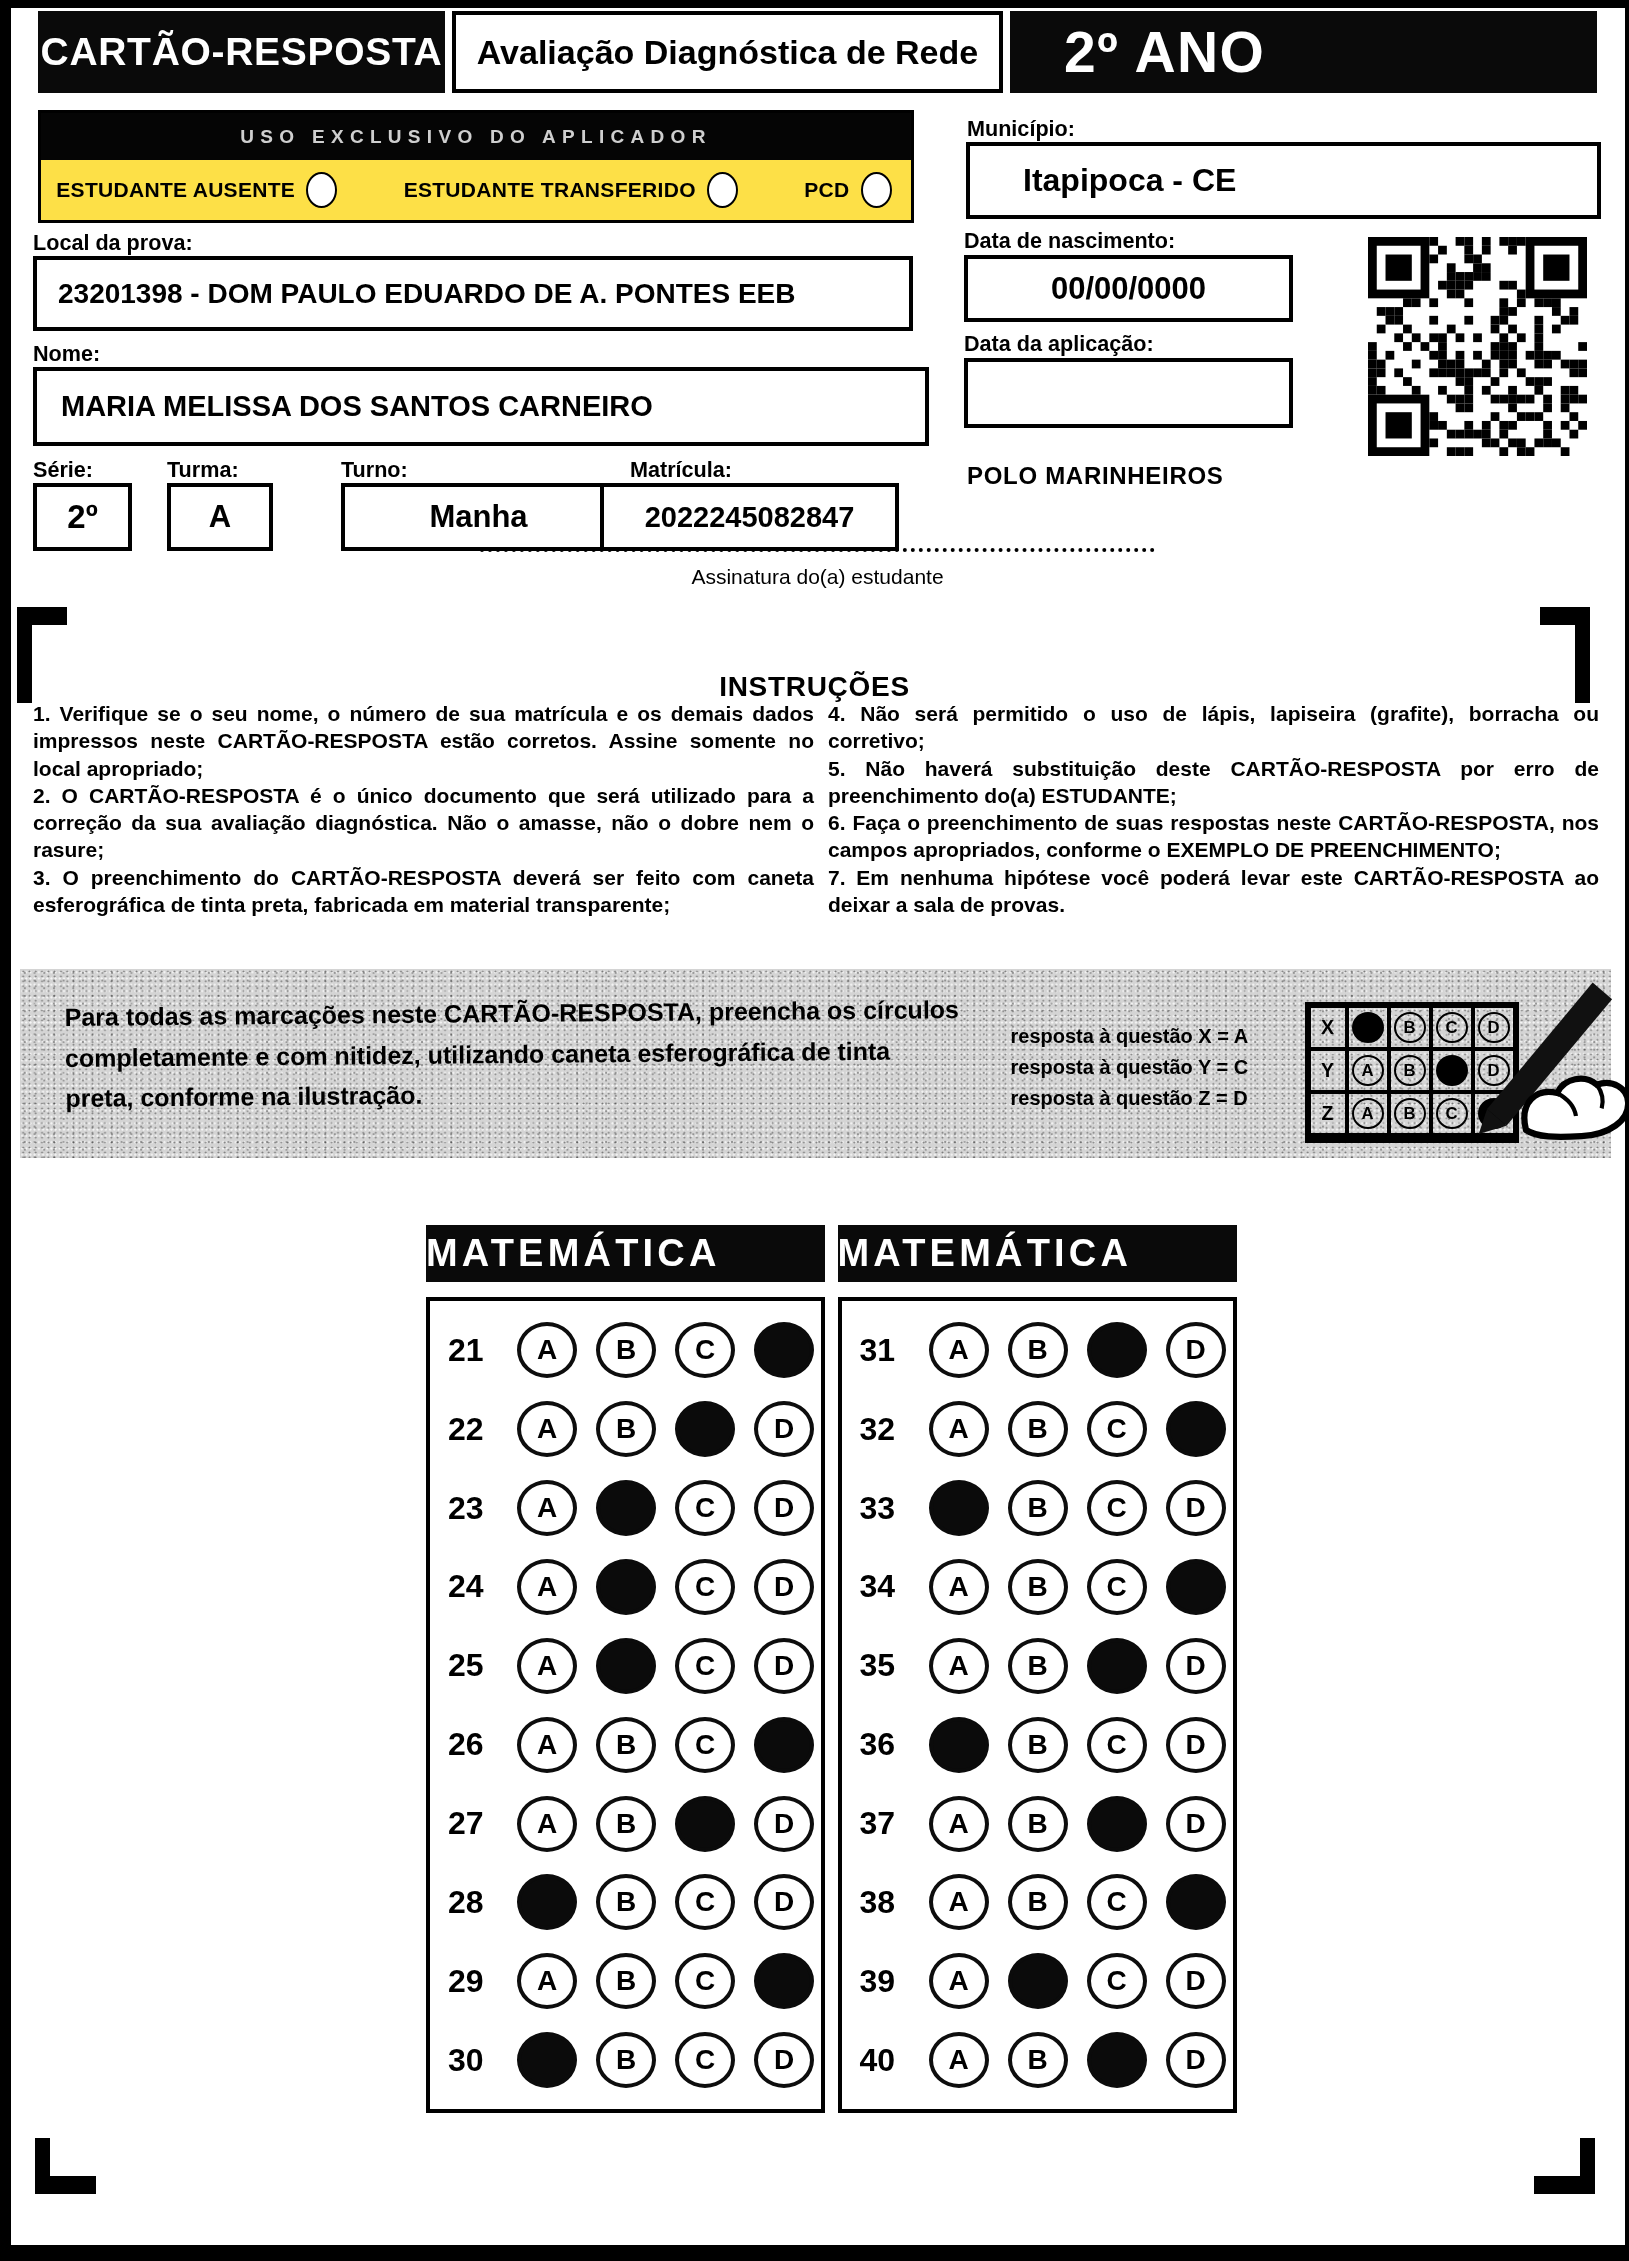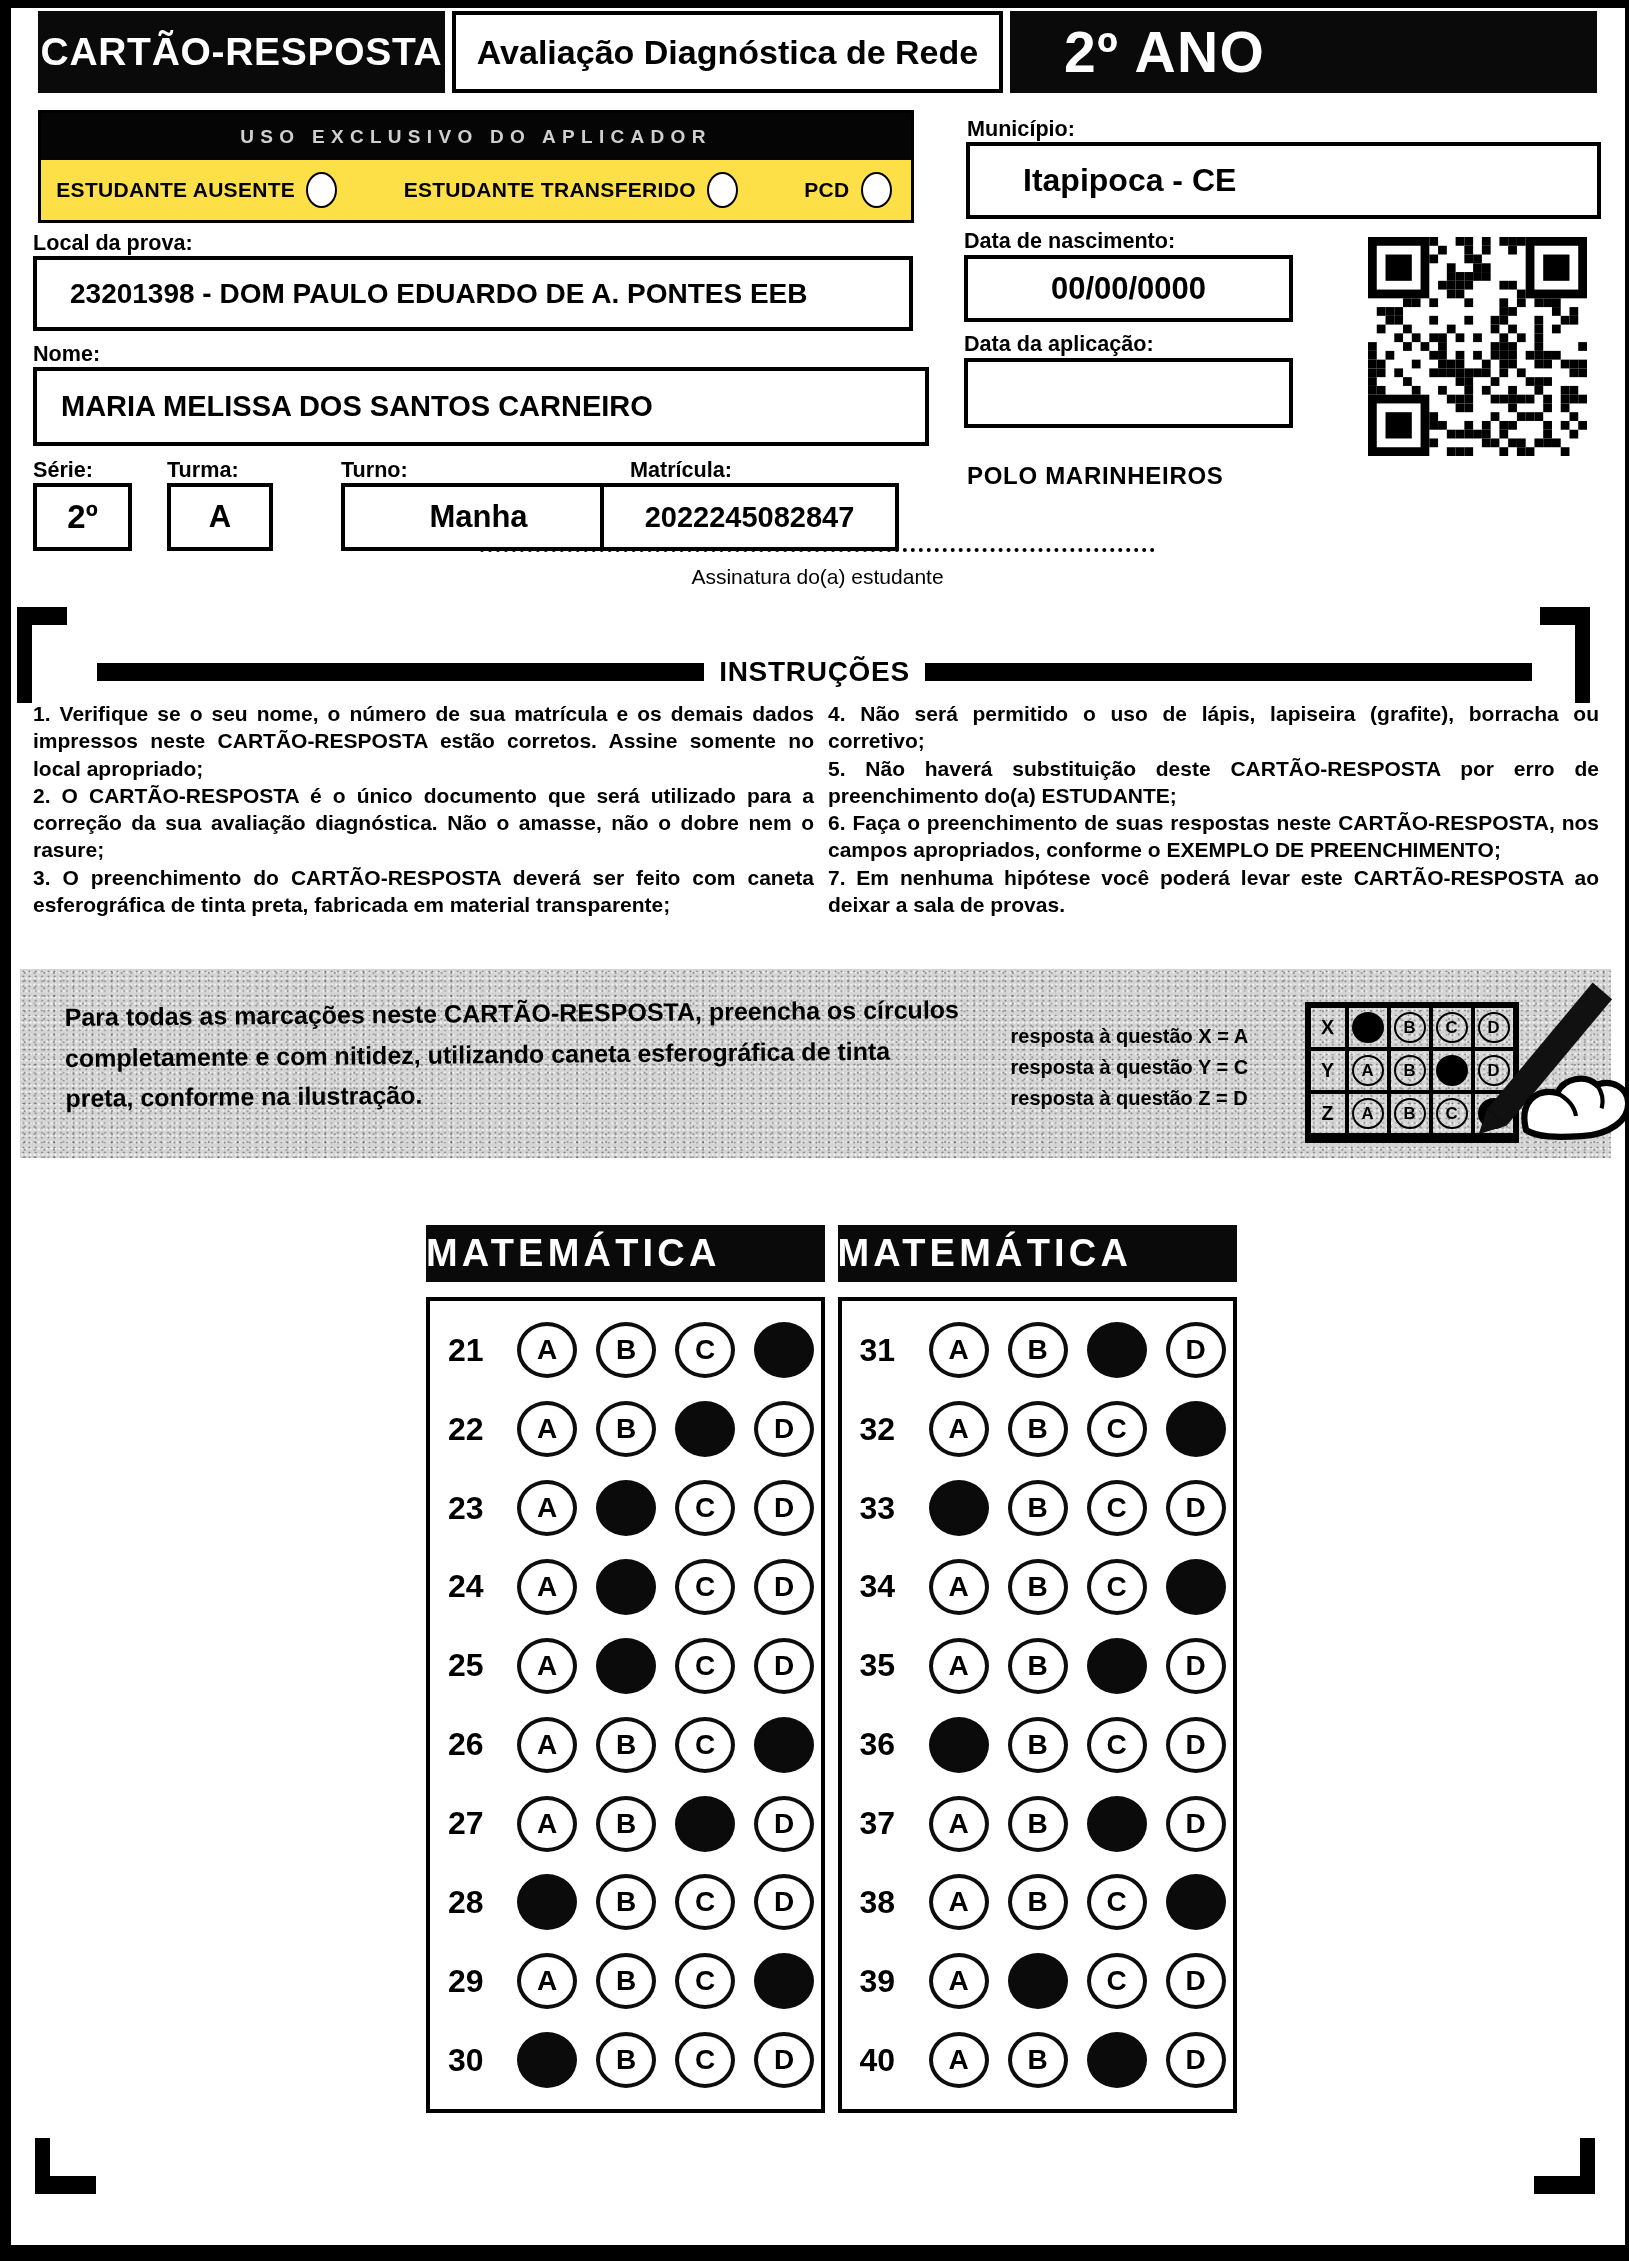--- a/index.html
+++ b/index.html
@@ -23,21 +23,21 @@
   .apl-bar span { color:#e5e5e5; font-size:19px; font-weight:bold; letter-spacing:6.3px; opacity:.9; }
   .apl-row { height:60px; background:#fde047; display:flex; align-items:center; justify-content:space-between; padding:0 19.5px 0 15.3px; }
   .opt-group { display:flex; align-items:center; gap:11px; }
   .opt-label { font-size:21px; font-weight:bold; letter-spacing:0.3px; }
   .opt-circle { width:31px; height:36px; border:2.8px solid #000; border-radius:50%; background:#fff; }
 
   
   .fld-label { position:absolute; font-size:21.6px; font-weight:bold; }
   .fld-box { position:absolute; border:4.9px solid #000; background:#fff; display:flex; align-items:center; font-weight:bold; }
 
-  .box-local { left:33px; top:256px; width:880px; height:75px; font-size:28px; padding-left:33px; }
+  .box-local { left:33px; top:256px; width:880px; height:75px; font-size:28px; padding-left:21px; }
   .box-nome  { left:33px; top:367px; width:896px; height:79px; font-size:29px; padding-left:24px; }
 
   .box-serie     { left:33px;  top:483px; width:99px; height:68px; justify-content:center; font-size:33px; }
   .box-turma     { left:167px; top:483px; width:106px; height:68px; justify-content:center; font-size:31px; }
   .box-turno     { left:341px; top:483px; width:275px; height:68px; justify-content:center; font-size:31px;text-align:right; }
   .box-matricula { left:600px; top:483px; width:299px; height:68px; justify-content:center; font-size:29px; }
 
   .box-municipio  { left:966px; top:142px; width:635px; height:77px; font-size:32px; padding-left:53px; }
   .box-nascimento { left:964px; top:255px; width:329px; height:67px;  justify-content:center; font-size:31px; }
   .box-aplicacao  { left:964px; top:358px; width:329px; height:70px; }
@@ -51,21 +51,21 @@
   .sig-label { position:absolute; left:480px; top:565px; width:675px; text-align:center; font-size:21px; font-weight:normal; }
 
   
   .mark { position:absolute; }
   .mark.tl { left:17.4px;   top:607px;  width:50px; height:96px; border-top:18px solid #000; border-left:15.3px solid #000; }
   .mark.tr { left:1540px; top:607px;  width:50px; height:96px; border-top:18px solid #000; border-right:15.3px solid #000; }
   .mark.bl { left:35px;   top:2138px; width:61px; height:56px;  border-bottom:18px solid #000; border-left:15.3px solid #000; }
   .mark.br { left:1534px; top:2138px; width:61px; height:56px;  border-bottom:18px solid #000; border-right:15.3px solid #000; }
 
   
-  .instr-head { position:absolute; left:97px; top:656px; width:1435px; display:flex; align-items:center; gap:15.3px; }
+  .instr-head { position:absolute; left:97px; top:656px; width:1435px; display:flex; align-items:center; gap:15.3px;flex-direction:column; }
   .instr-bar { flex:1; height:18px; background:#000; }
   .instr-title { font-size:28px; font-weight:bold; letter-spacing:0.7px; }
   .instr-col { position:absolute; top:700px; font-size:21px; font-weight:bold; line-height:1.3; text-align:justify; }
   .instr-col.left  { left:33px;   width:781px; }
   .instr-col.right { left:828px; width:771px; }
   .instr-item { margin:0; }
 
   
   .band { position:absolute; left:19.5px; top:969px; width:1591px; height:189px; background-color:#d4d4d4;
           background-image:

